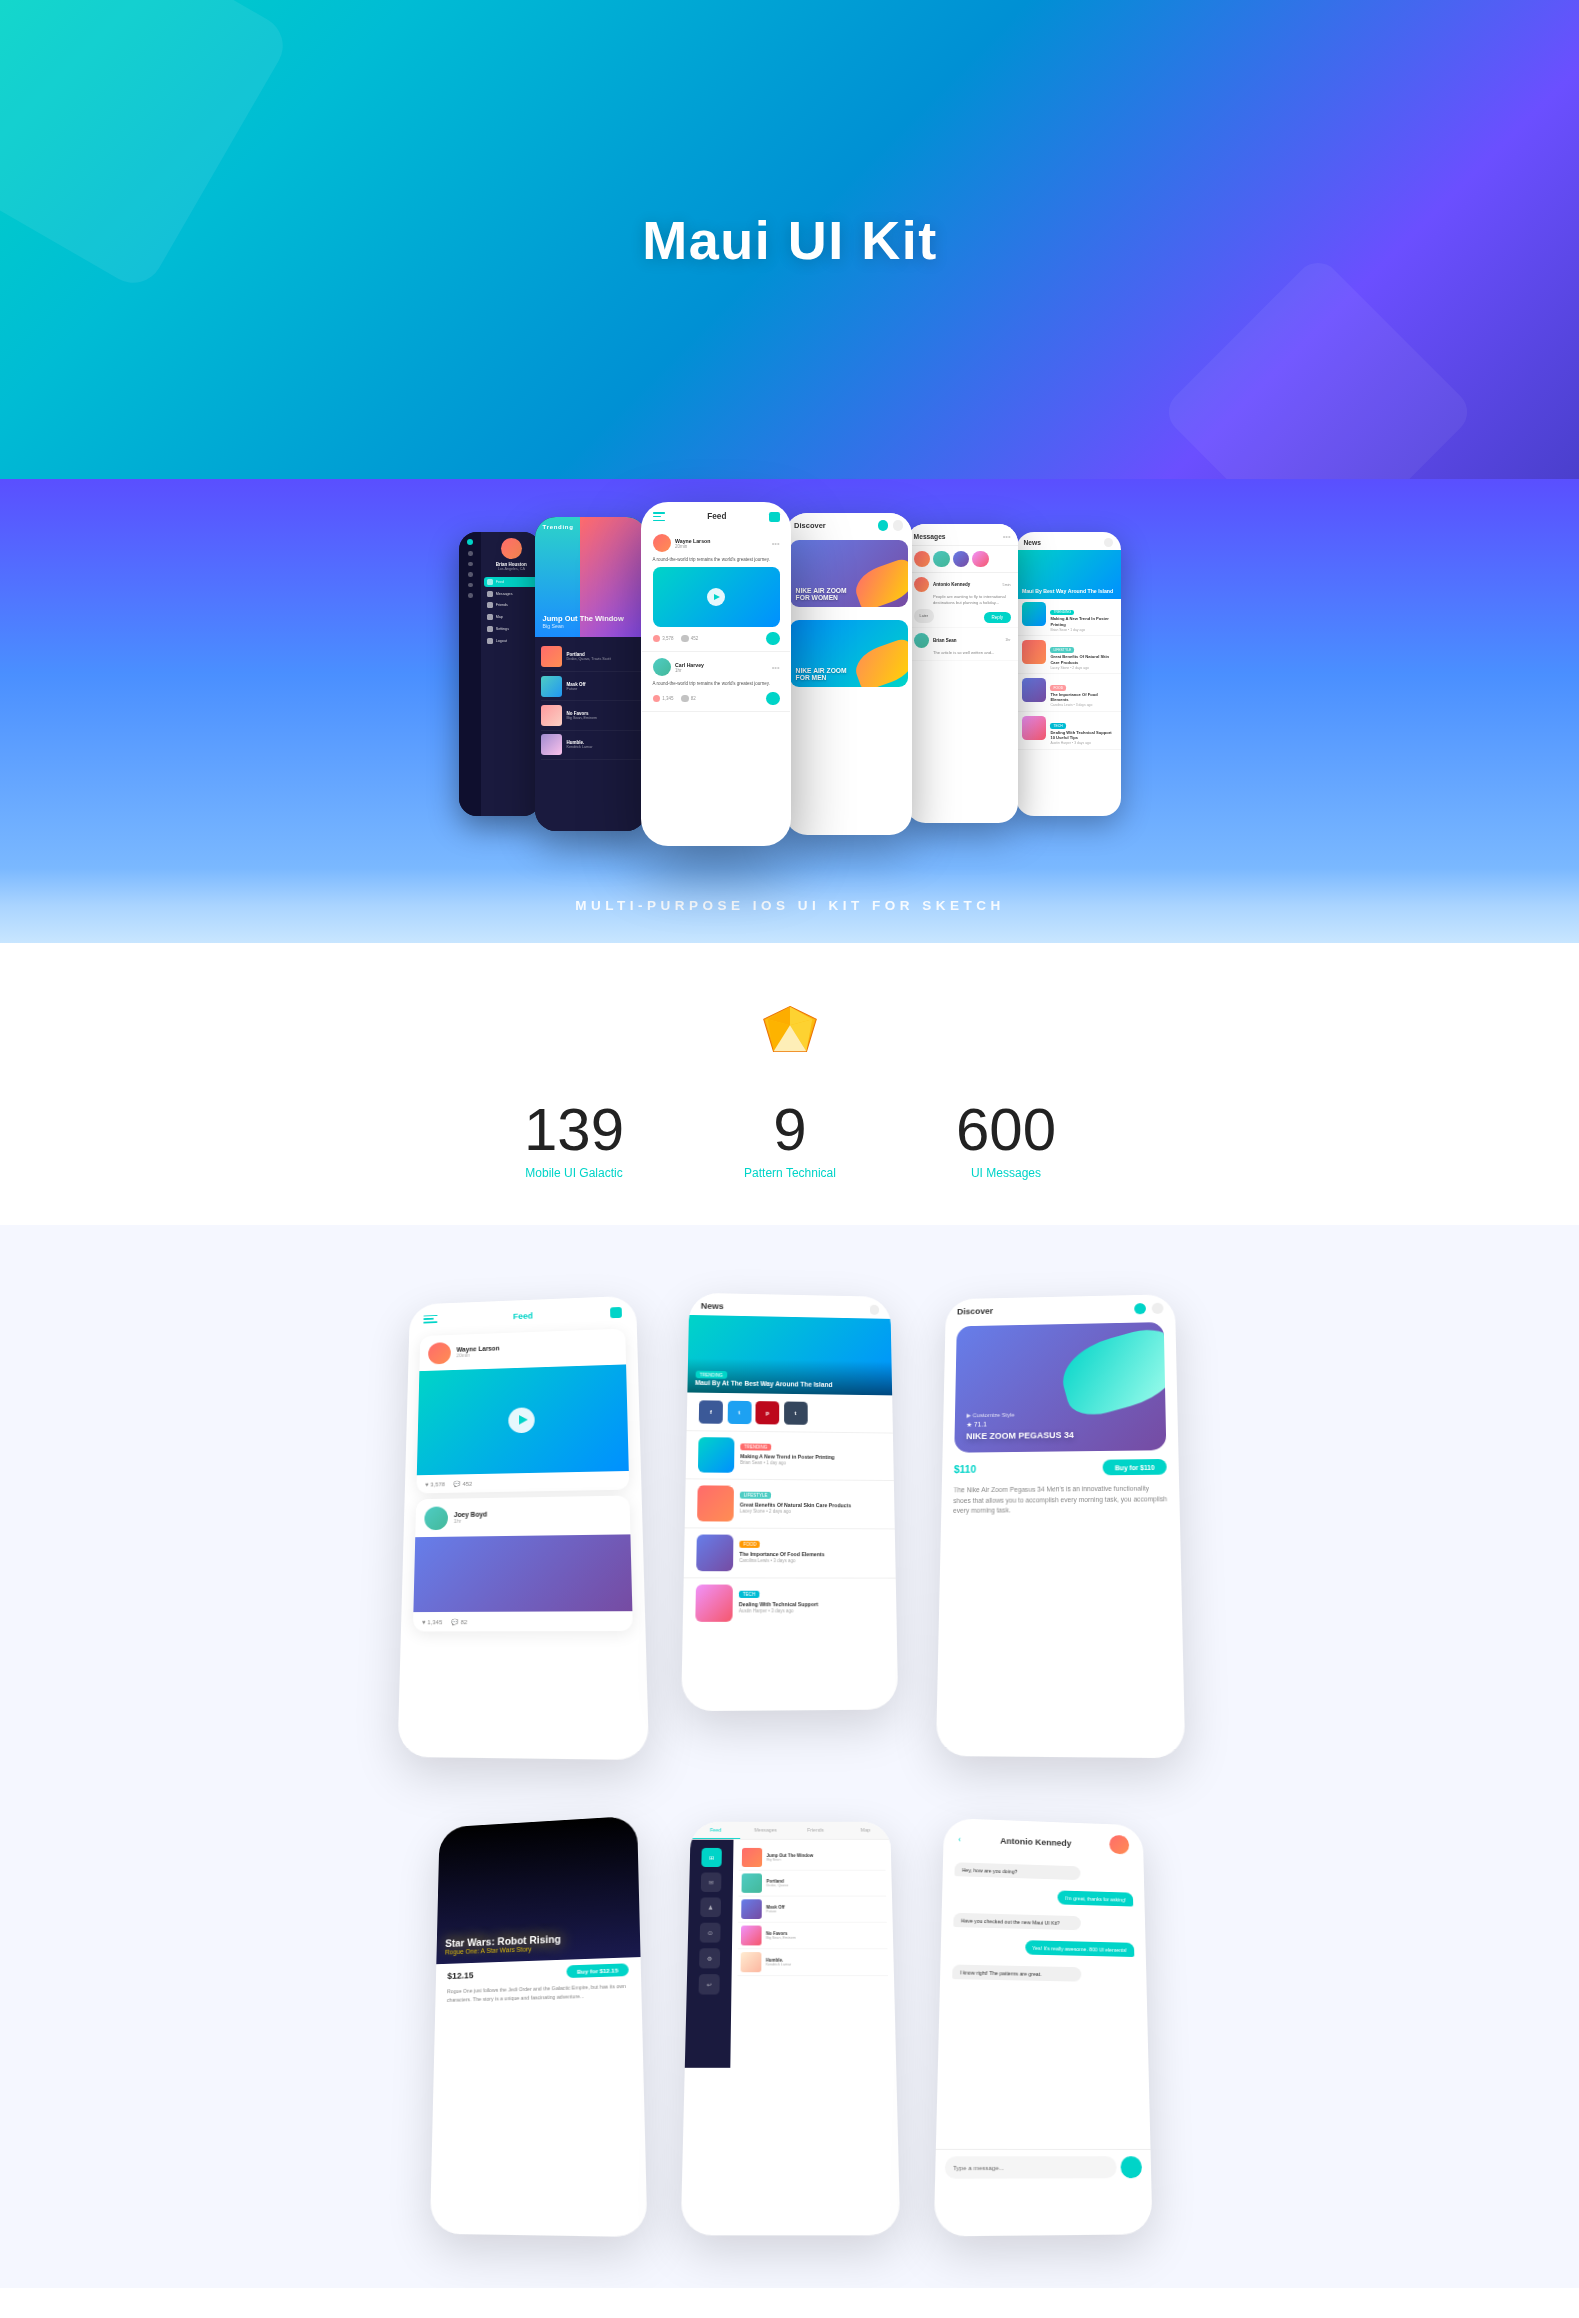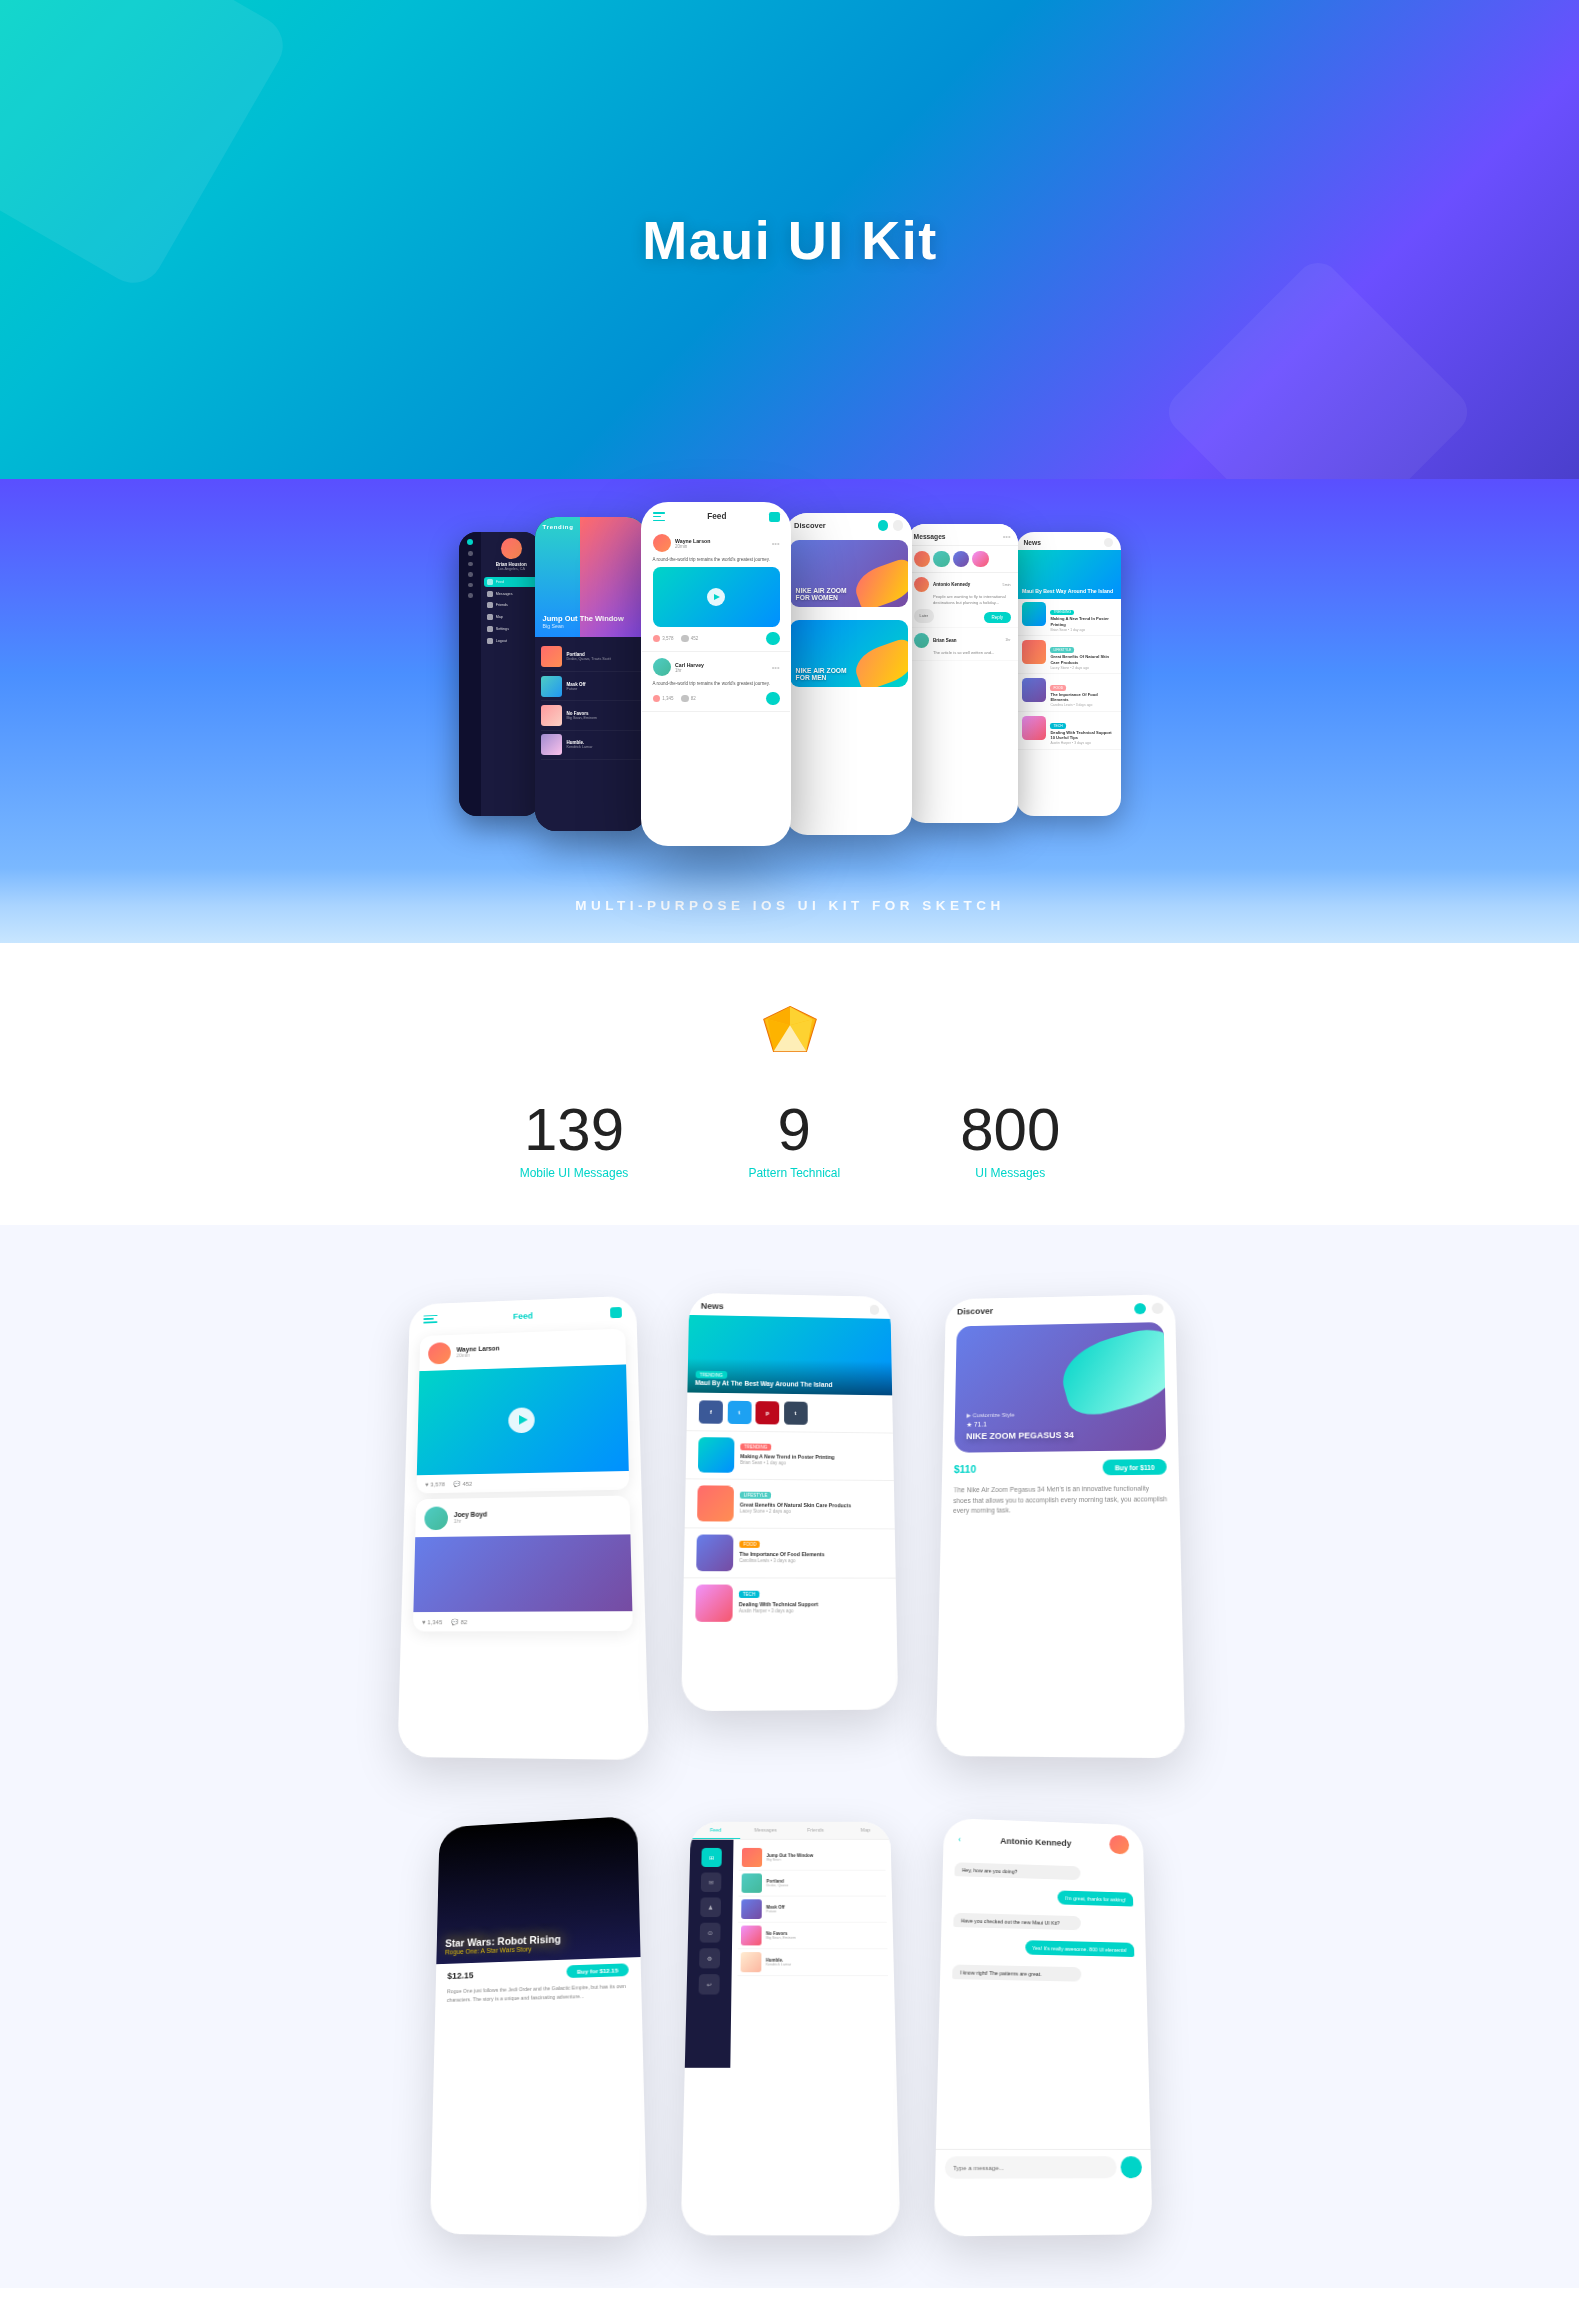--- a/index.html
+++ b/index.html
@@ -1436,28 +1436,28 @@
           <stop offset="0%" style="stop-color:#FDD231;stop-opacity:0.5"></stop>
           <stop offset="100%" style="stop-color:#FDB300;stop-opacity:0.5"></stop>
         </linearGradient>
       </defs>
     </svg>
   </div>
 
   <div class="stats-row">
     <div class="stat-item">
       <span class="stat-number">139</span>
-      <span class="stat-label">Mobile UI Messages</span>
+      <span class="stat-label">Mobile UI Galactic</span>
     </div>
     <div class="stat-item">
       <span class="stat-number">9</span>
       <span class="stat-label">Pattern Technical</span>
     </div>
     <div class="stat-item">
-      <span class="stat-number">800</span>
+      <span class="stat-number">600</span>
       <span class="stat-label">UI Messages</span>
     </div>
   </div>
 </div>
 
 <div class="phones-grid-section">
 
   <div class="phone-grid-item">
     <div class="phone-3d pf-large phone-frame">
       <div class="gp-header">

